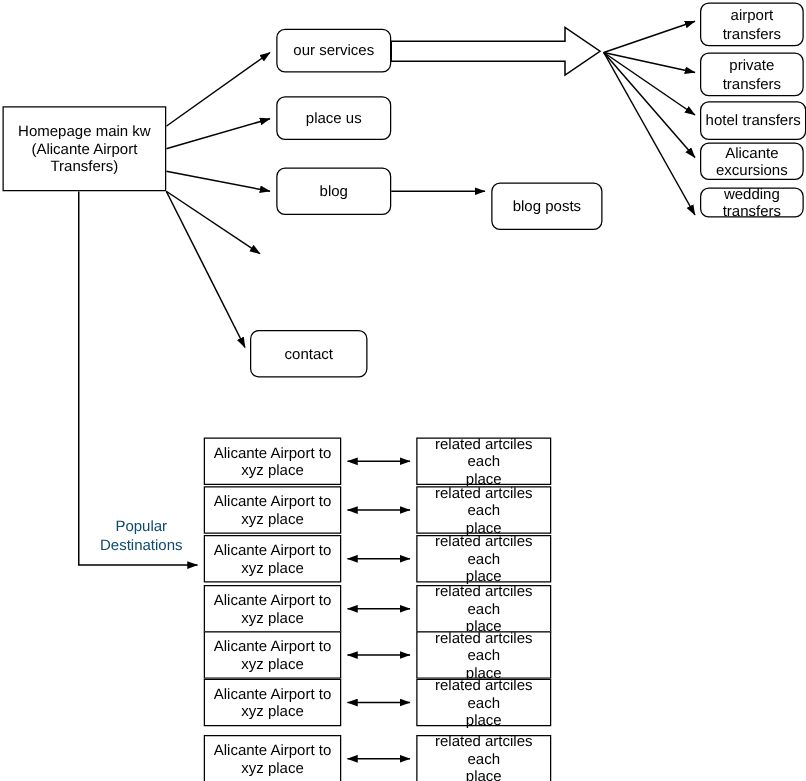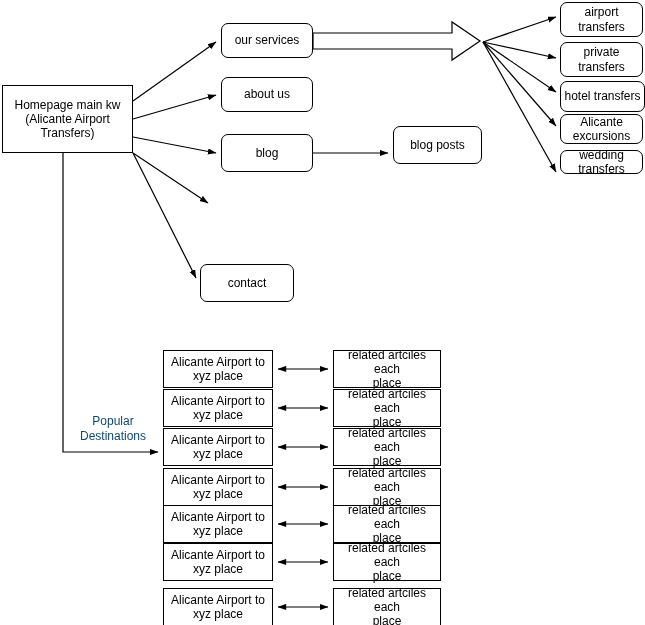--- a/index.html
+++ b/index.html
@@ -100,33 +100,33 @@
     <span class="node-label">Homepage main kw
 (Alicante Airport
 Transfers)</span>
   </div>
 
   <div class="node rounded" style="left:221px; top:23px; width:92px; height:35px;">
     <span class="node-label">our services</span>
   </div>
 
   <div class="node rounded" style="left:221px; top:77px; width:92px; height:35px;">
-    <span class="node-label">about us</span>
+    <span class="node-label">place us</span>
   </div>
 
   <div class="node rounded" style="left:221px; top:134px; width:92px; height:38px;">
     <span class="node-label">blog</span>
   </div>
 
 
   <div class="node rounded" style="left:200px; top:264px; width:94px; height:38px;">
     <span class="node-label">contact</span>
   </div>
 
-  <div class="node rounded" style="left:393px; top:126px; width:89px; height:38px;">
+  <div class="node rounded" style="left:393px; top:146px; width:89px; height:38px;">
     <span class="node-label">blog posts</span>
   </div>
 
   <div class="node rounded" style="left:560px; top:2px; width:83px; height:35px;">
     <span class="node-label">airport
 transfers</span>
   </div>
 
   <div class="node rounded" style="left:560px; top:42px; width:83px; height:35px;">
     <span class="node-label">private

